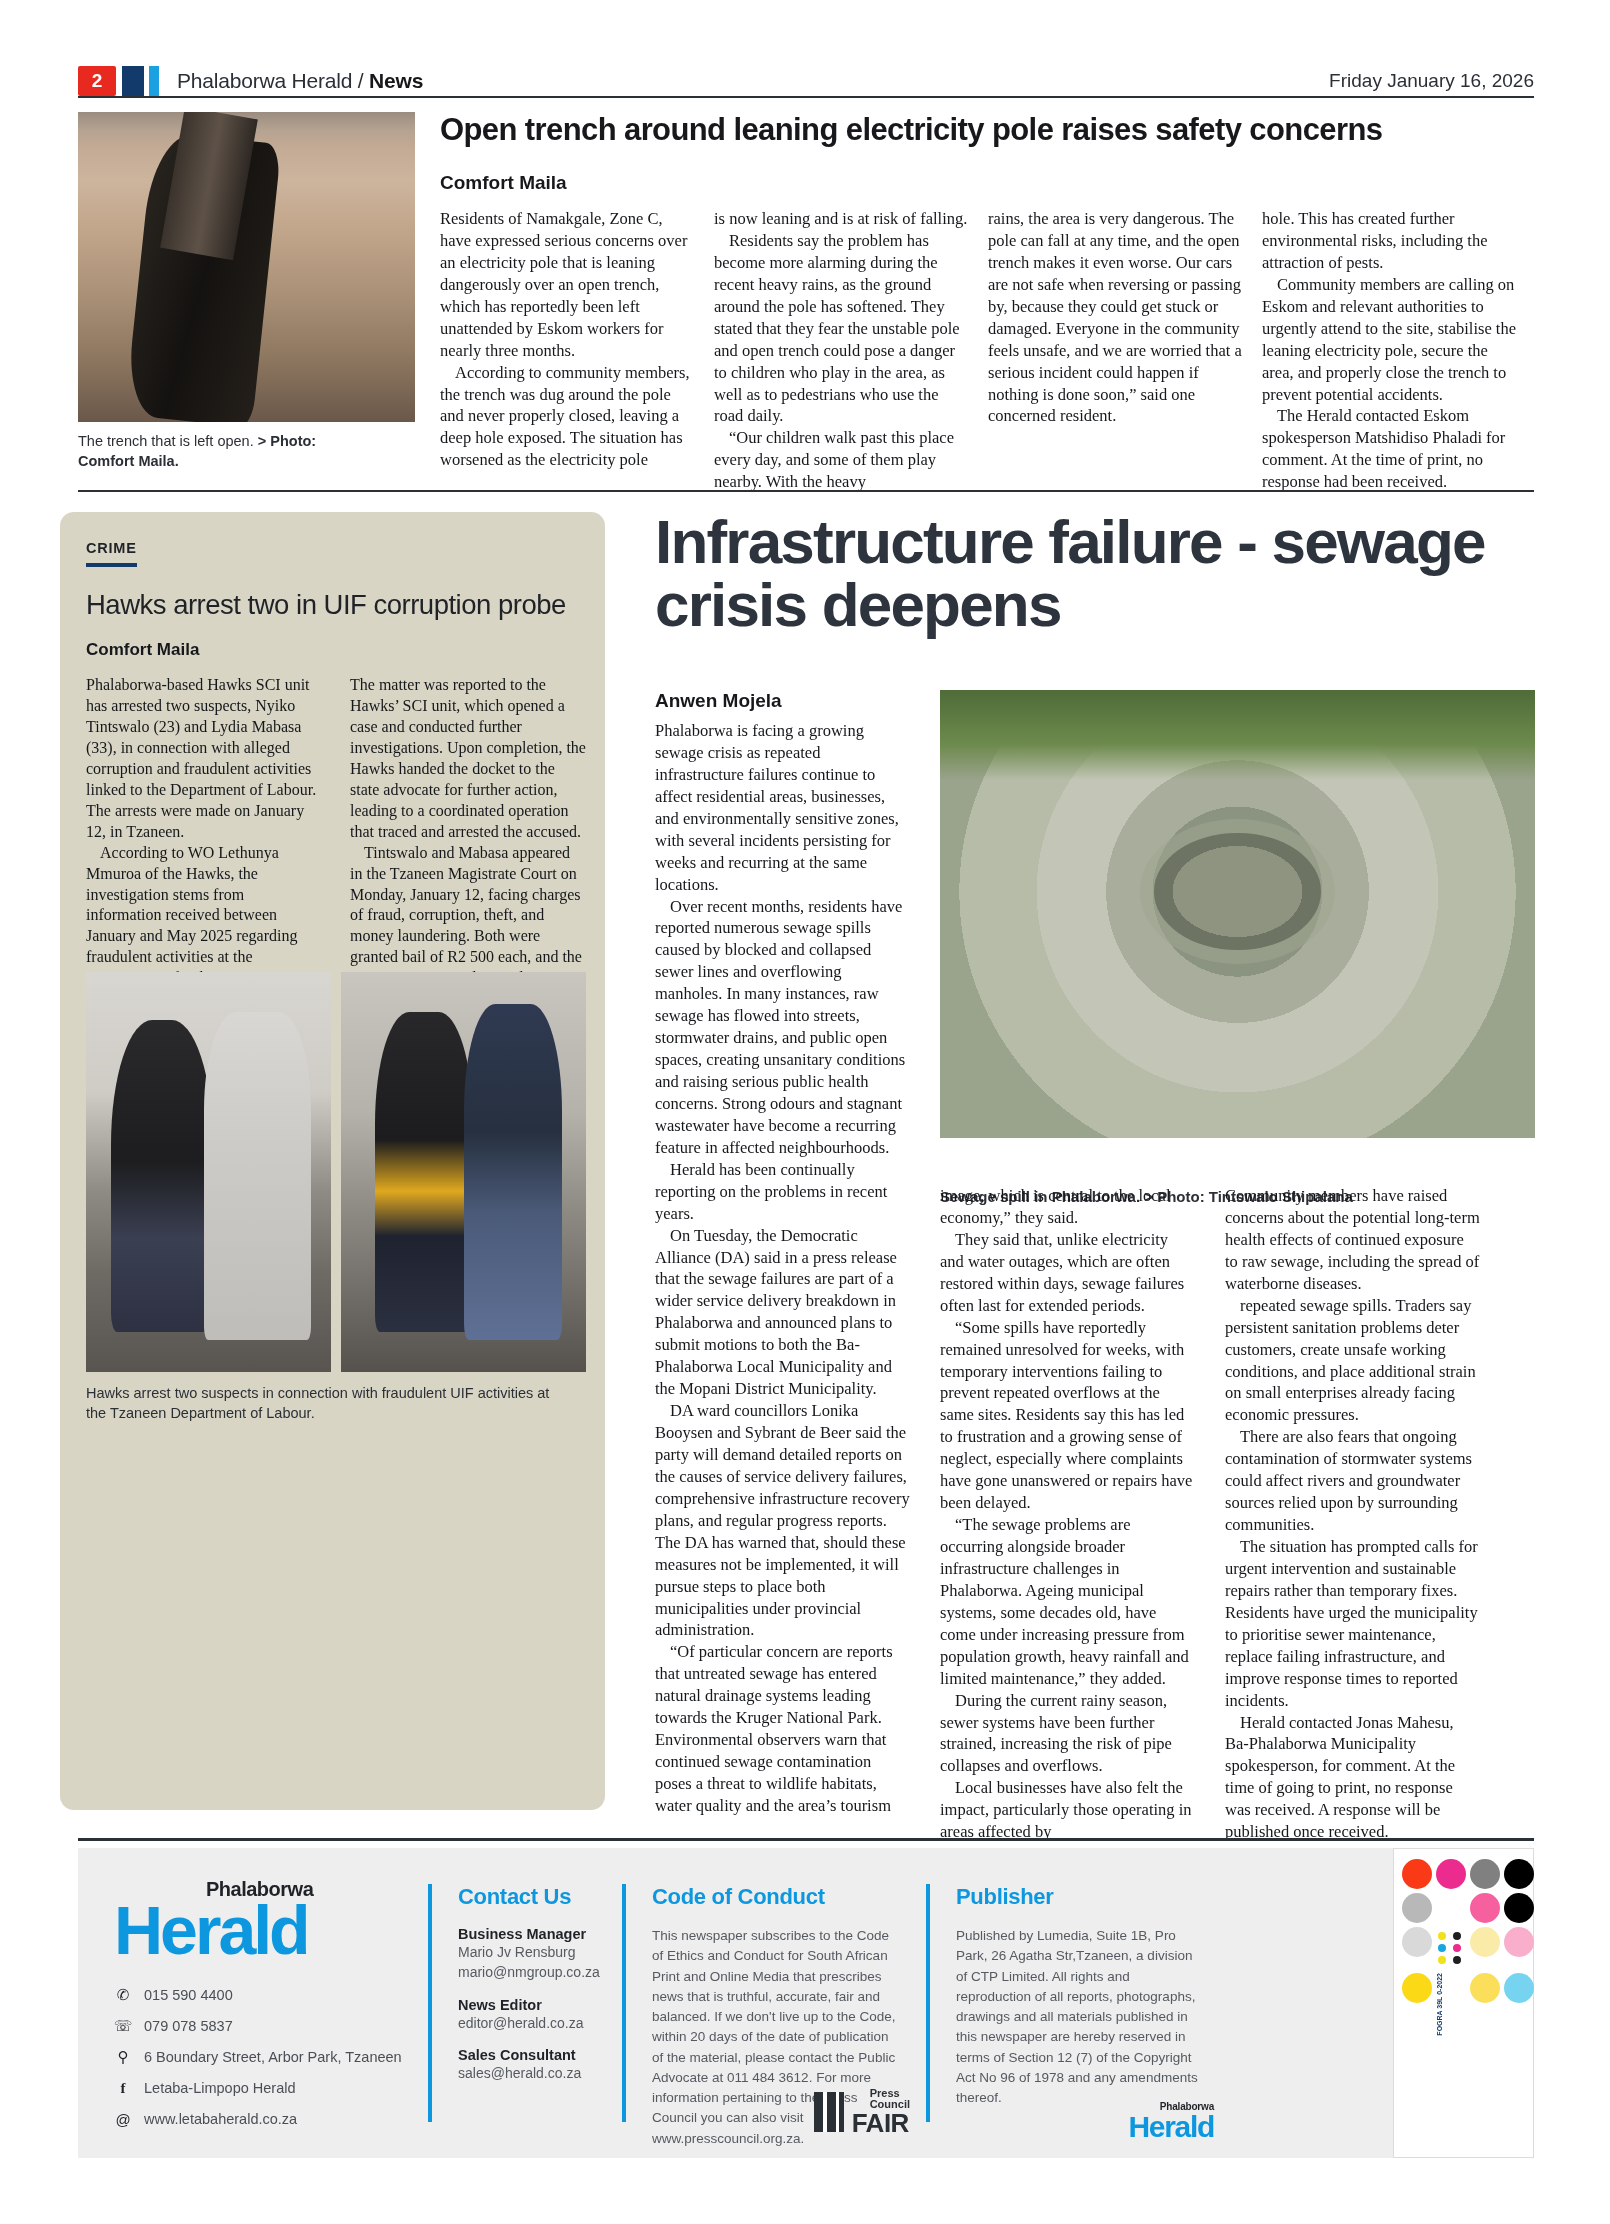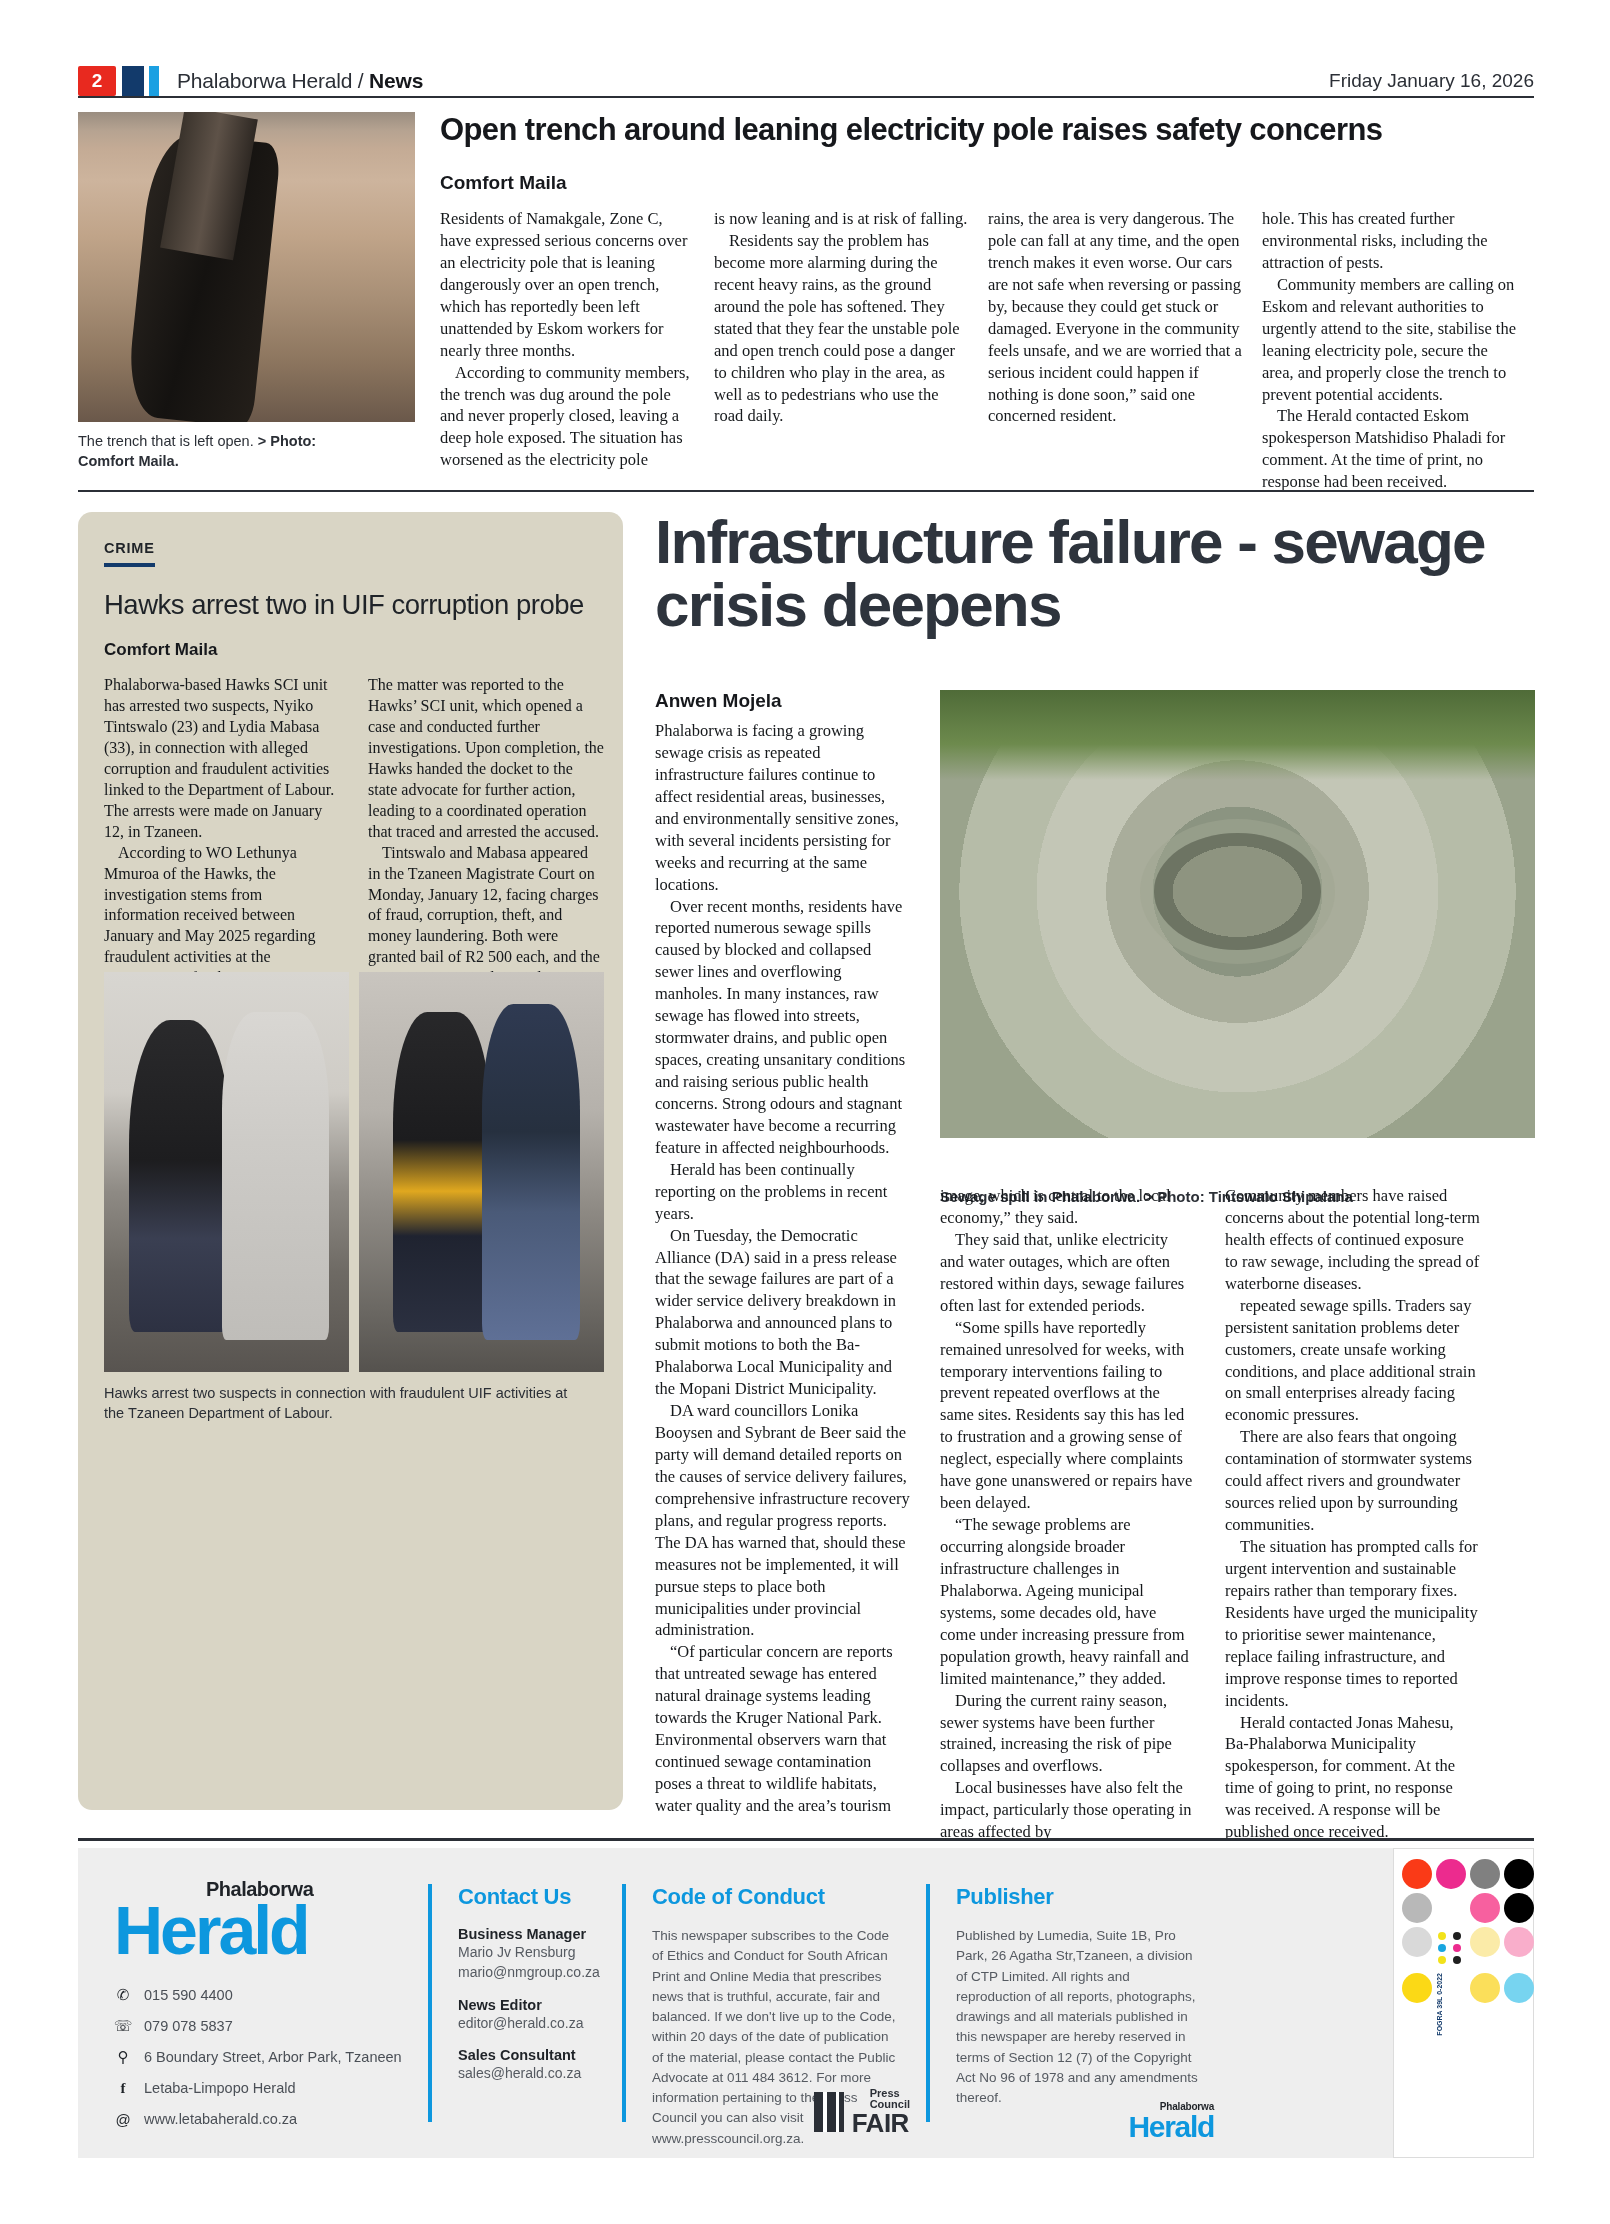--- a/index.html
+++ b/index.html
@@ -83,21 +83,21 @@
   }
   .a1-cols p + p, .bodycol p + p { text-indent: 15px; }
 
   .sec-rule {
     position: absolute; left: 78px; top: 490px; width: 1456px; height: 1.5px;
     background: #2b2f36;
   }
 
   
   .crime-card {
-    position: absolute; left: 78px; top: 512px; width: 545px; height: 1298px;
+    position: absolute; left: 60px; top: 512px; width: 545px; height: 1298px;
     background: #d9d5c5; border-radius: 14px;
   }
   .crime-tag {
     position: absolute; left: 26px; top: 28px;
     font-family: "Liberation Sans", sans-serif;
     font-weight: bold; font-size: 14.5px; letter-spacing: 0.8px;
     color: #1f2328;
     padding-bottom: 7px;
     border-bottom: 4px solid #123a6b;
   }
@@ -369,20 +369,21 @@
   <div class="a1-byline">Comfort Maila</div>
 
   <div class="a1-cols">
     <div class="col bodycol">
       <p>Residents of Namakgale, Zone C, have expressed serious concerns over an electricity pole that is leaning dangerously over an open trench, which has reportedly been left unattended by Eskom workers for nearly three months.</p>
       <p>According to community members, the trench was dug around the pole and never properly closed, leaving a deep hole exposed. The situation has worsened as the electricity pole</p>
     </div>
     <div class="col bodycol">
       <p>is now leaning and is at risk of falling.</p>
       <p>Residents say the problem has become more alarming during the recent heavy rains, as the ground around the pole has softened. They stated that they fear the unstable pole and open trench could pose a danger to children who play in the area, as well as to pedestrians who use the road daily.</p>
+      <p>“Our children walk past this place every day, and some of them play nearby. With the heavy</p>
     </div>
     <div class="col bodycol">
       <p>rains, the area is very dangerous. The pole can fall at any time, and the open trench makes it even worse. Our cars are not safe when reversing or passing by, because they could get stuck or damaged. Everyone in the community feels unsafe, and we are worried that a serious incident could happen if nothing is done soon,” said one concerned resident.</p>
     </div>
     <div class="col bodycol">
       <p>hole. This has created further environmental risks, including the attraction of pests.</p>
       <p>Community members are calling on Eskom and relevant authorities to urgently attend to the site, stabilise the leaning electricity pole, secure the area, and properly close the trench to prevent potential accidents.</p>
       <p>The Herald contacted Eskom spokesperson Matshidiso Phaladi for comment. At the time of print, no response had been received.</p>
     </div>
   </div>

